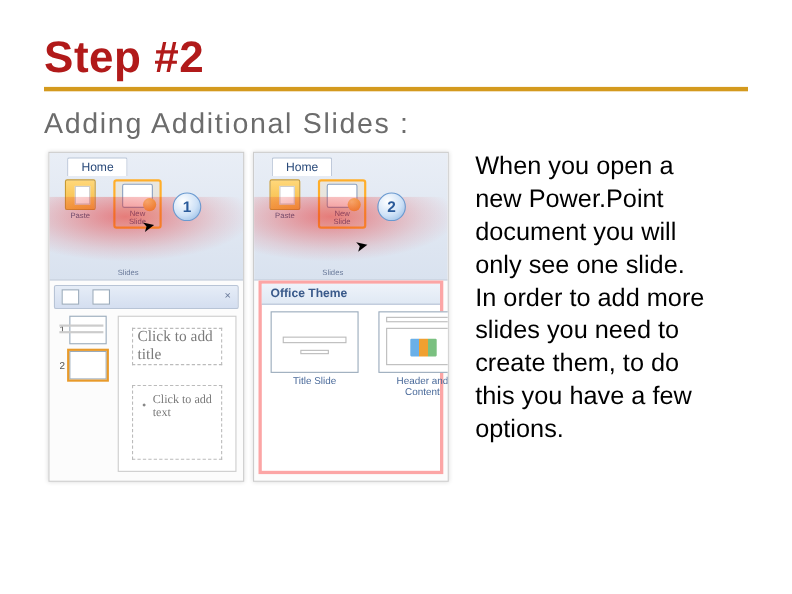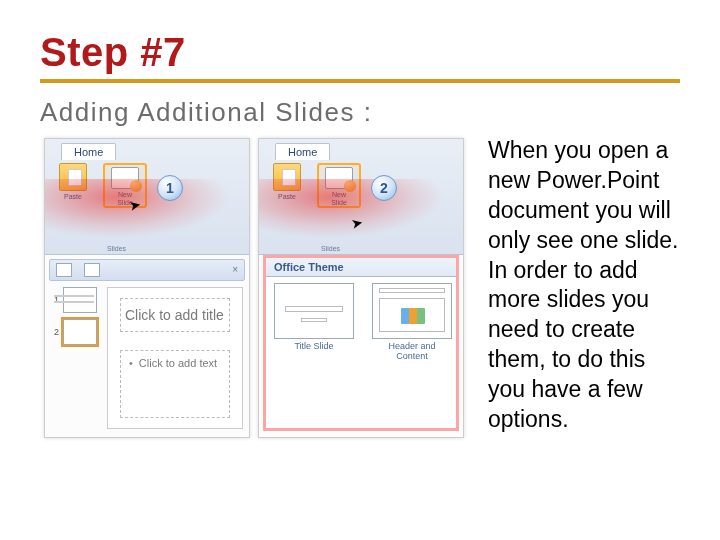--- a/index.html
+++ b/index.html
@@ -3,21 +3,21 @@
 <meta charset="utf-8">
 <style>
   * { box-sizing: border-box; margin: 0; padding: 0; }
   body { width: 720px; height: 540px; background: #fff; font-family: Arial, sans-serif; position: relative; }
   .slide { padding: 30px 40px 0 40px; }
   .title-wrap { border-bottom: 4px solid #d49a1e; padding-bottom: 4px; margin-bottom: 14px; }
   .title { font-size: 40px; font-weight: bold; color: #b11a1a; letter-spacing: 0.5px; }
   .subtitle { font-size: 26px; color: #6c6c6c; letter-spacing: 1.5px; font-weight: 500; margin-bottom: 6px; }
   .content-row { display: flex; gap: 20px; align-items: flex-start; }
   .shots { display: flex; gap: 8px; padding: 4px; }
-  .shot { width: 206px; height: 300px; border: 1px solid #ccc; box-shadow: 0 0 4px rgba(0,0,0,0.15); background: #fcfcfc; position: relative; overflow: hidden; }
+  .shot { width: 178px; height: 300px; border: 1px solid #ccc; box-shadow: 0 0 4px rgba(0,0,0,0.15); background: #fcfcfc; position: relative; overflow: hidden; }
   .ribbon { height: 116px; position: relative; background: linear-gradient(#e9eef6, #d9e2ef); border-bottom: 1px solid #b8c4d6; }
   .tab-home { position: absolute; top: 4px; left: 16px; background: #fff; border: 1px solid #b8c4d6; border-bottom: none; padding: 2px 12px; font-size: 11px; color: #2a4a7a; border-radius: 2px 2px 0 0; }
   .paste-col { position: absolute; left: 6px; top: 24px; width: 44px; text-align: center; }
   .paste-icon { width: 28px; height: 28px; margin: 0 auto 2px; background: linear-gradient(#ffd87a, #f5b942); border: 1px solid #c89a32; border-radius: 2px; position: relative; }
   .paste-icon::after { content: ""; position: absolute; inset: 5px 4px 4px 8px; background: #fff; border: 1px solid #ccc; }
   .paste-lbl { font-size: 7px; color: #3a5a8a; display: block; }
   .newslide-col { position: absolute; left: 58px; top: 24px; width: 44px; text-align: center; border: 2px solid rgba(255,180,50,0.0); }
   .newslide-col.active { border: 2px solid #ffae2a; border-radius: 3px; background: rgba(255,200,100,0.15); }
   .ns-icon { width: 28px; height: 22px; margin: 2px auto 2px; background: #fff; border: 1px solid #8aa0c0; border-radius: 2px; position: relative; }
   .ns-icon::before { content: ""; position: absolute; right: -4px; bottom: -4px; width: 12px; height: 12px; background: radial-gradient(circle at 30% 30%, #ffe08a, #f0a020); border-radius: 50%; }
@@ -29,21 +29,21 @@
   .cursor { position: absolute; z-index: 12; font-size: 14px; color: #000; transform: rotate(-12deg); }
   
   .panel-band { position: absolute; top: 120px; left: 4px; right: 4px; height: 22px; background: linear-gradient(#e6edf7, #d4def0); border: 1px solid #b8c4d6; border-radius: 2px; }
   .panel-band .mini { width: 16px; height: 14px; margin: 3px 6px; float: left; background: #fff; border: 1px solid #9ab; }
   .panel-band .x { float: right; font-size: 10px; color: #6a7a9a; margin: 4px 6px; font-family: sans-serif; }
   .thumbs { position: absolute; top: 148px; left: 4px; width: 50px; }
   .thumb { display: flex; align-items: center; margin-bottom: 6px; }
   .thumb .n { font-size: 9px; color: #555; width: 10px; text-align: right; margin-right: 4px; }
   .thumb .t { width: 34px; height: 26px; background: #fff; border: 1px solid #9ab; }
   .thumb.sel .t { outline: 2px solid #e89a2a; }
-  .editor { position: absolute; top: 148px; left: 62px; right: 6px; bottom: 8px; background: #fff; border: 1px solid #ccc; }
+  .editor { position: absolute; top: 148px; left: 62px; right: 6px; bottom: 8px; background: #fff; border: 1px solid #ccc; font-family: Liberation Serif, serif; }
   .ed-title { position: absolute; top: 10px; left: 12px; right: 12px; height: 34px; border: 1px dashed #bbb; display: flex; align-items: center; padding: 0 4px; color: #7a7a7a; font-size: 14px; }
   .ed-body { position: absolute; top: 62px; left: 12px; right: 12px; bottom: 10px; border: 1px dashed #bbb; padding: 6px 8px; color: #7a7a7a; font-size: 11px; }
   .bullet { display: flex; align-items: center; gap: 6px; }
   .bullet::before { content: "•"; color: #888; }
   
   .gallery { position: absolute; top: 116px; left: 4px; right: 4px; bottom: 6px; background: #fff; border: 3px solid #fca5a5; }
   .gal-hdr { background: linear-gradient(#eef3fa,#e0e9f4); padding: 3px 8px; font-size: 11px; font-weight: bold; color: #3a5a8a; border-bottom: 1px solid #aab8d0; }
   .gal-row { display: flex; padding: 6px 8px 0 8px; gap: 18px; }
   .gal-cell { width: 80px; text-align: center; }
   .gal-th { width: 80px; height: 56px; background: #fff; border: 1px solid #9ab; position: relative; margin-bottom: 3px; }
@@ -64,21 +64,21 @@
   .th-two .ic.i1{left:12px}.th-two .ic.i2{right:12px}
   
   .desc { width: 210px; font-size: 23px; line-height: 1.3; color: #000; padding-top: 2px; }
   .thumb-ln { position:absolute; left:5px; right:5px; height:2px; background:#ccc; }
 </style>
 </head>
 <body>
 
 <div class="slide">
   <div class="title-wrap">
-    <div class="title">Step #7</div>
+    <div class="title">Step #2</div>
   </div>
   <div class="subtitle">Adding Additional Slides :</div>
 
   <div class="content-row">
     <div class="shots">
 
       <div class="shot">
         <div class="ribbon">
           <div class="tab-home">Home</div>
           <div class="paste-col">

